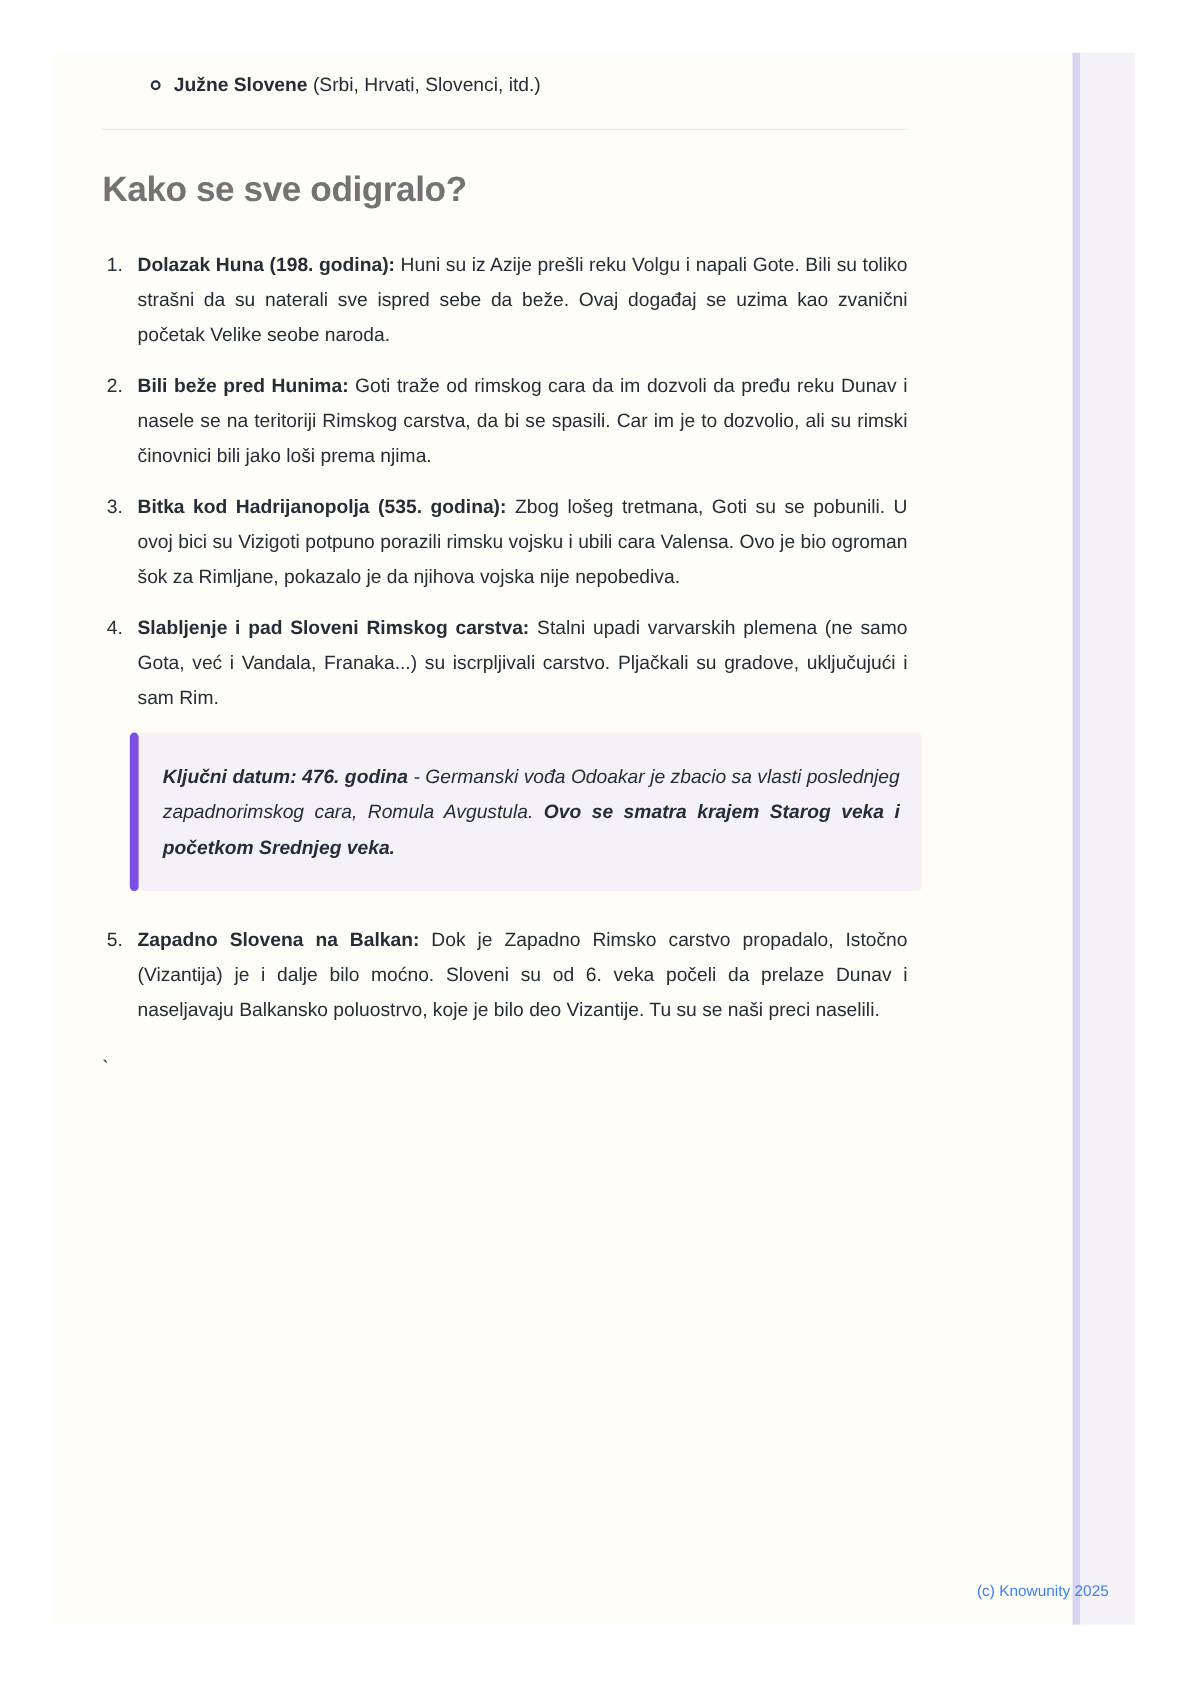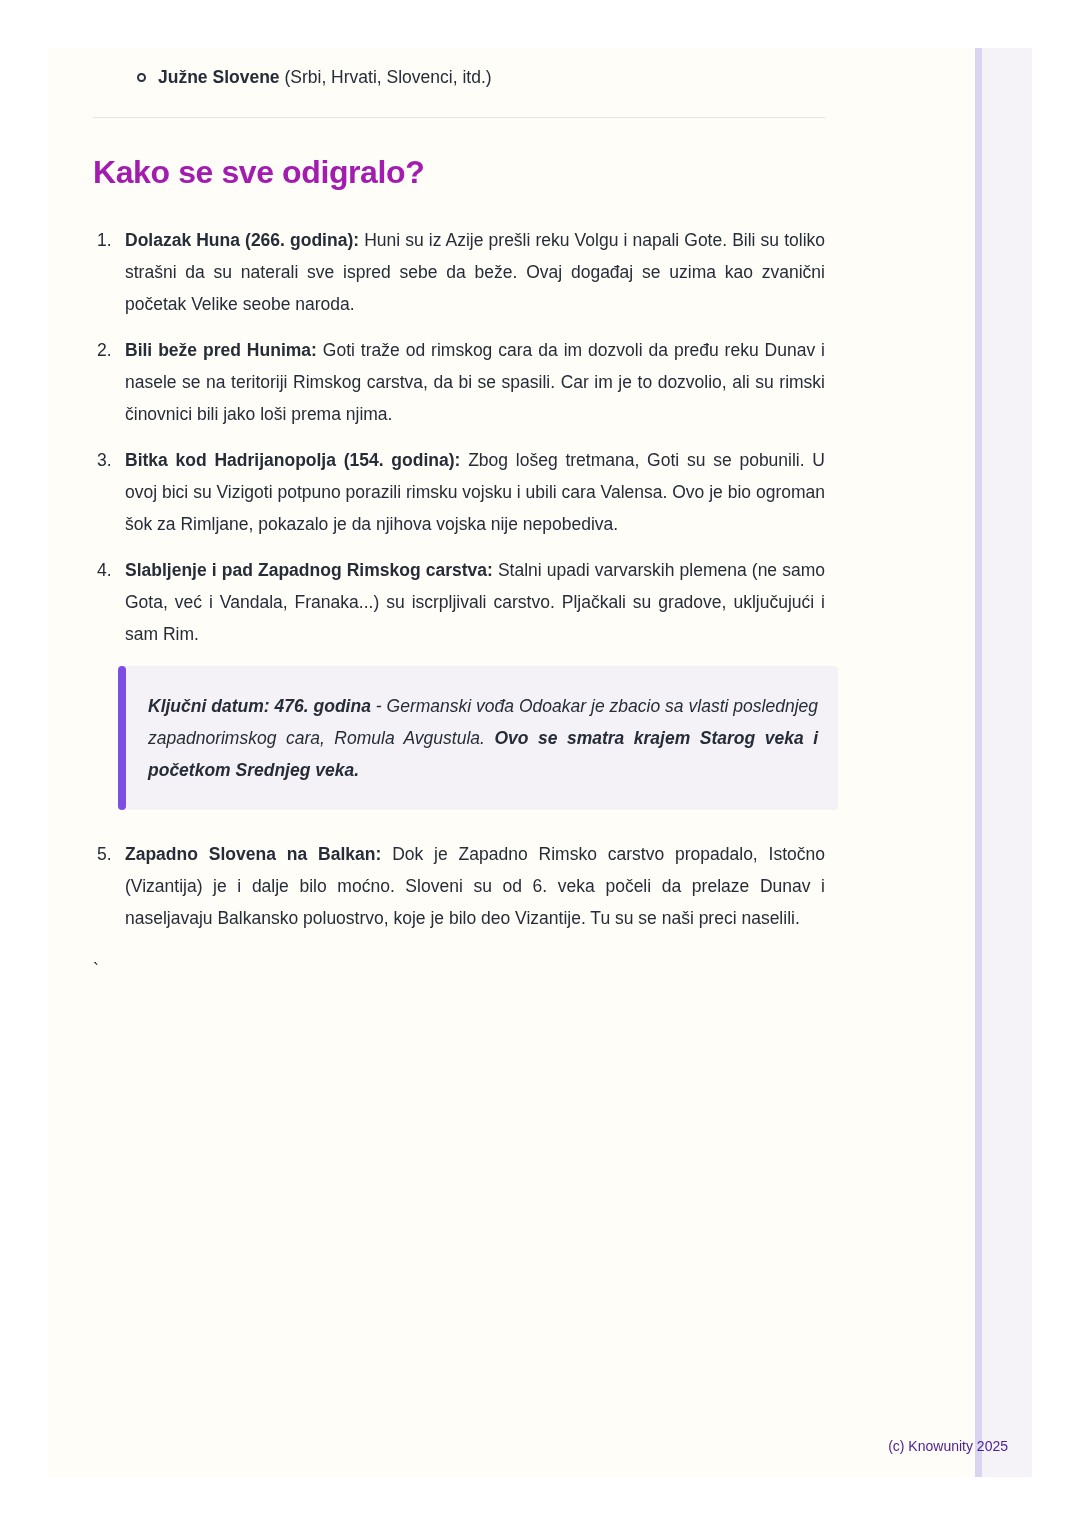--- a/index.html
+++ b/index.html
@@ -62,21 +62,21 @@
     border-top: 1px solid #e4e3e1;
     margin-top: 24px;
   }
 
   .section-heading {
     margin-top: 36px;
     font-size: 32px;
     line-height: 36px;
     font-weight: 700;
     letter-spacing: -0.4px;
-    color: #a21caf;
+    color: #737373;
   }
 
   .intro {
     margin-top: 24px;
     text-align: justify;
   }
 
   .timeline { margin-top: 34px; }
   .tl-item {
     position: relative;
@@ -112,21 +112,21 @@
   .stray {
     margin-top: 20px;
   }
 
   .footer {
     position: absolute;
     top: 1437px;
     right: 72px;
     font-size: 14px;
     line-height: 18px;
-    color: #4c1d95;
+    color: #3b82f6;
     z-index: 5;
   }
 </style>
 </head>
 <body>
 
 <div class="viewport">
 
   <div class="page">
     <div class="content">
@@ -138,36 +138,36 @@
 
       <hr class="divider">
 
       <h2 class="section-heading">Kako se sve odigralo?</h2>
 
 
       <div class="timeline">
 
         <div class="tl-item">
           <span class="tl-num">1.</span>
-          <b>Dolazak Huna (266. godina):</b><span> Huni su iz Azije prešli reku Volgu i napali Gote. Bili su toliko strašni da su naterali sve ispred sebe da beže. Ovaj događaj se uzima kao zvanični početak Velike seobe naroda.</span>
+          <b>Dolazak Huna (198. godina):</b><span> Huni su iz Azije prešli reku Volgu i napali Gote. Bili su toliko strašni da su naterali sve ispred sebe da beže. Ovaj događaj se uzima kao zvanični početak Velike seobe naroda.</span>
         </div>
 
         <div class="tl-item">
           <span class="tl-num">2.</span>
           <b>Bili beže pred Hunima:</b><span> Goti traže od rimskog cara da im dozvoli da pređu reku Dunav i nasele se na teritoriji Rimskog carstva, da bi se spasili. Car im je to dozvolio, ali su rimski činovnici bili jako loši prema njima.</span>
         </div>
 
         <div class="tl-item">
           <span class="tl-num">3.</span>
-          <b>Bitka kod Hadrijanopolja (154. godina):</b><span> Zbog lošeg tretmana, Goti su se pobunili. U ovoj bici su Vizigoti potpuno porazili rimsku vojsku i ubili cara Valensa. Ovo je bio ogroman šok za Rimljane, pokazalo je da njihova vojska nije nepobediva.</span>
+          <b>Bitka kod Hadrijanopolja (535. godina):</b><span> Zbog lošeg tretmana, Goti su se pobunili. U ovoj bici su Vizigoti potpuno porazili rimsku vojsku i ubili cara Valensa. Ovo je bio ogroman šok za Rimljane, pokazalo je da njihova vojska nije nepobediva.</span>
         </div>
 
         <div class="tl-item">
           <span class="tl-num">4.</span>
-          <b>Slabljenje i pad Zapadnog Rimskog carstva:</b><span> Stalni upadi varvarskih plemena (ne samo Gota, već i Vandala, Franaka...) su iscrpljivali carstvo. Pljačkali su gradove, uključujući i sam Rim.</span>
+          <b>Slabljenje i pad Sloveni Rimskog carstva:</b><span> Stalni upadi varvarskih plemena (ne samo Gota, već i Vandala, Franaka...) su iscrpljivali carstvo. Pljačkali su gradove, uključujući i sam Rim.</span>
         </div>
 
         <div class="callout">
           <div class="callout-bar"></div>
           <p class="callout-text"><b>Ključni datum: 476. godina</b><span> - Germanski vođa Odoakar je zbacio sa vlasti poslednjeg zapadnorimskog cara, Romula Avgustula. </span><b>Ovo se smatra krajem Starog veka i početkom Srednjeg veka.</b></p>
         </div>
 
         <div class="tl-item">
           <span class="tl-num">5.</span>
           <b>Zapadno Slovena na Balkan:</b><span> Dok je Zapadno Rimsko carstvo propadalo, Istočno (Vizantija) je i dalje bilo moćno. Sloveni su od 6. veka počeli da prelaze Dunav i naseljavaju Balkansko poluostrvo, koje je bilo deo Vizantije. Tu su se naši preci naselili.</span>

